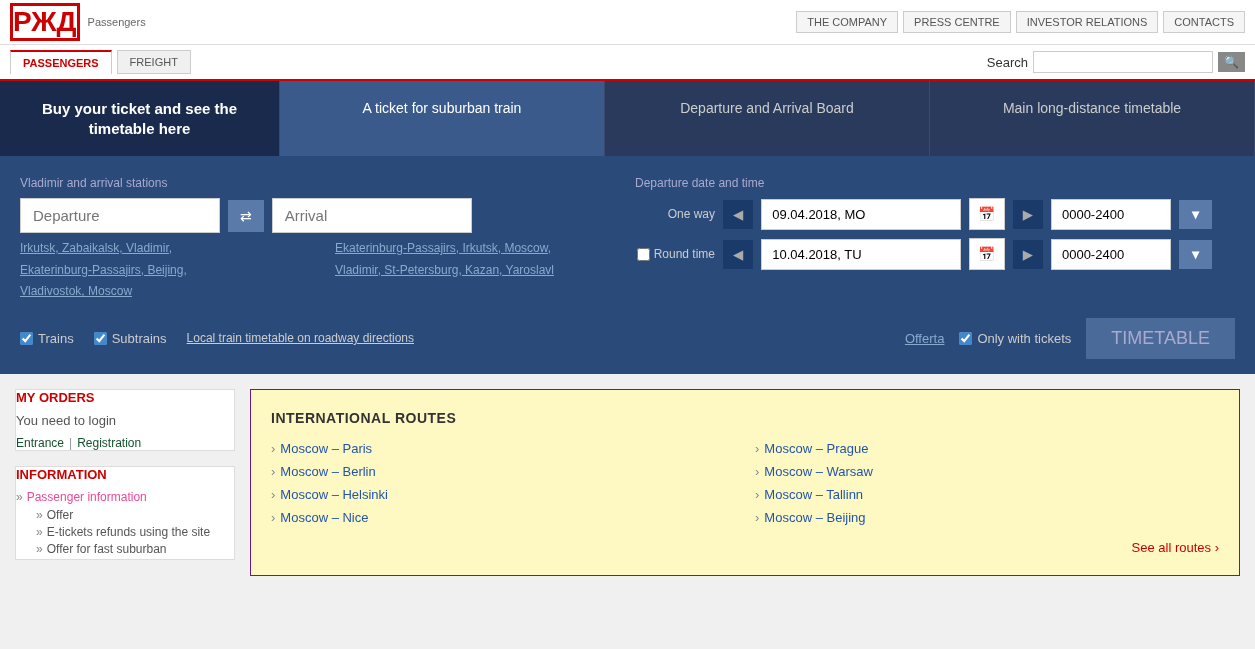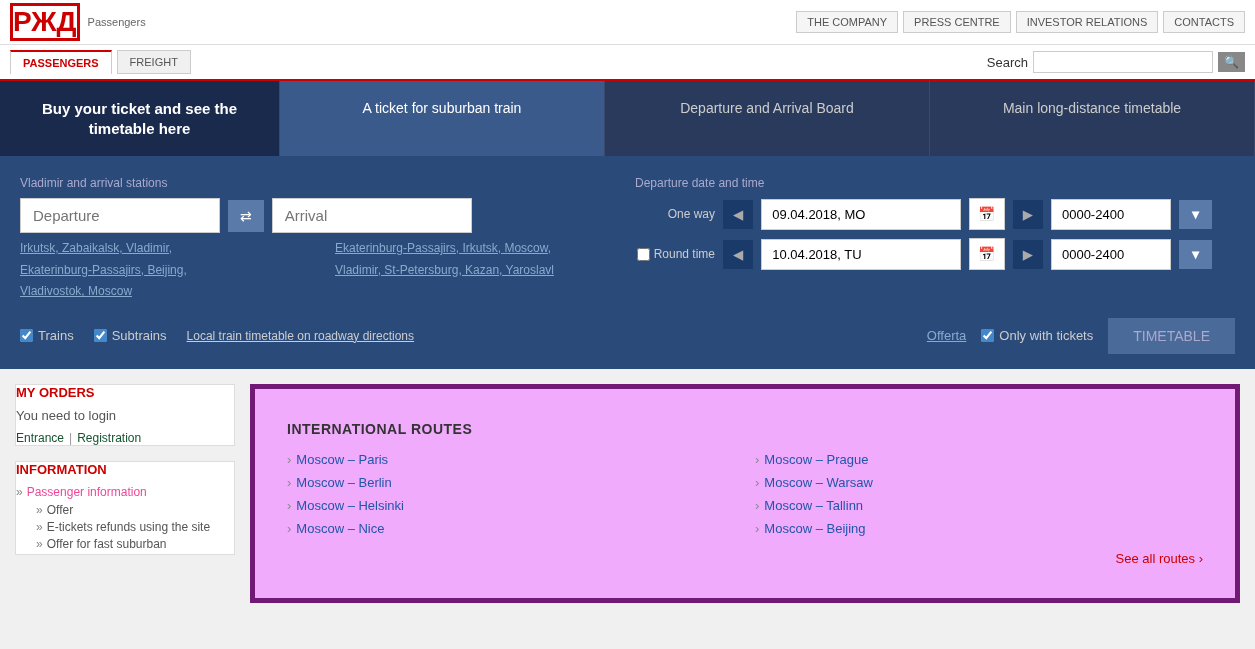--- a/index.html
+++ b/index.html
@@ -48,21 +48,21 @@
 
     .suggestions { display: flex; gap: 30px; margin-top: 5px; }
     .suggestion-col { flex: 1; }
     .suggestion-links { color: #88aacc; font-size: 12px; line-height: 1.8; }
     .suggestion-links a { color: #88aacc; text-decoration: underline; }
 
     .form-options { display: flex; align-items: center; gap: 20px; margin-top: 5px; }
     .checkbox-group { display: flex; align-items: center; gap: 5px; color: #ccc; font-size: 13px; }
     .checkbox-group input { accent-color: #4488cc; }
     .link-text { color: #88aacc; text-decoration: underline; cursor: pointer; font-size: 13px; }
-    .timetable-btn { background: #4a6a9a; border: none; color: #aac; padding: 10px 25px; cursor: pointer; font-size: 14px; margin-left: auto; }
+    .timetable-btn { background: #4a6a9a; border: none; color: #aac; padding: 10px 25px; cursor: pointer; font-size: 18px; margin-left: auto; }
     .local-timetable { color: #ccc; font-size: 12px; text-decoration: underline; cursor: pointer; }
 
     
     .content-area { display: flex; gap: 15px; padding: 15px; background: #f0f0f0; }
     .sidebar { width: 220px; flex-shrink: 0; }
     .main-content { flex: 1; }
 
     
     .sidebar-box { background: #fff; border: 1px solid #ddd; margin-bottom: 15px; padding: 0; }
     .sidebar-title { color: #cc0000; font-weight: bold; font-size: 13px; margin-bottom: 8px; text-transform: uppercase; }
@@ -70,21 +70,21 @@
     .sidebar-links { display: flex; gap: 5px; font-size: 12px; }
     .sidebar-links a { color: #14532d; text-decoration: none; }
     .sidebar-links span { color: #999; }
     .info-title { color: #cc0000; font-weight: bold; font-size: 13px; text-transform: uppercase; margin-bottom: 8px; }
     .info-link { color: #ec4899; font-size: 12px; text-decoration: none; display: block; margin-bottom: 4px; }
     .info-link::before { content: "»"; margin-right: 4px; color: #888; }
     .sub-link { color: #555; font-size: 12px; text-decoration: none; display: block; margin-bottom: 3px; padding-left: 20px; }
     .sub-link::before { content: "»"; margin-right: 4px; color: #888; }
 
     
-    .routes-box { background: #f0abfc; border: 5px solid #701a75; padding: 32px; }
+    .routes-box { background: #fef9c3; border: 1px solid #701a75; padding: 20px; }
     .routes-title { font-size: 14px; font-weight: bold; color: #333; text-transform: uppercase; margin-bottom: 15px; letter-spacing: 0.5px; }
     .routes-grid { display: grid; grid-template-columns: 1fr 1fr; gap: 8px 20px; margin-bottom: 15px; }
     .route-item { color: #2255aa; font-size: 13px; text-decoration: none; cursor: pointer; }
     .route-item::before { content: "›"; margin-right: 5px; color: #888; }
     .see-all { text-align: right; font-size: 13px; color: #cc0000; text-decoration: none; cursor: pointer; }
     .see-all::after { content: " ›"; }
   </style>
 </head>
 <body>
 

